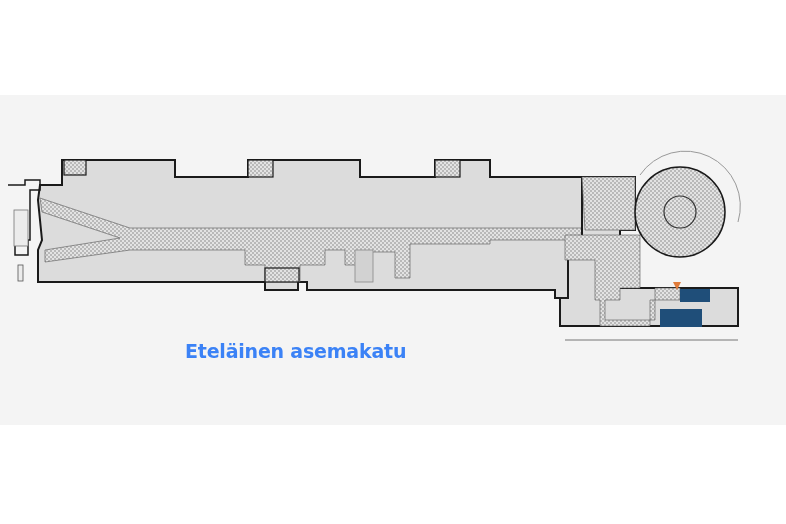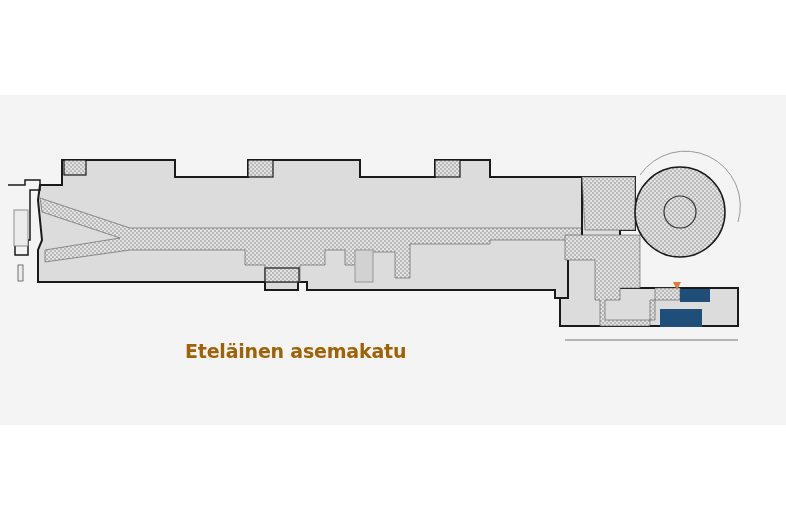--- a/index.html
+++ b/index.html
@@ -8,21 +8,21 @@
       font-family: "DejaVu Sans", sans-serif;
     }
     .panel {
       position: absolute; left: 0; top: 95px; width: 786px; height: 330px;
       background: #f4f4f4;
     }
     .plan { position: absolute; left: 0; top: 0; }
     .street-label {
       position: absolute; left: 185px; top: 340px;
       font-family: "DejaVu Sans", sans-serif; font-weight: bold; font-size: 19px;
-      color: #a16207; letter-spacing: -0.2px;
+      color: #3b82f6; letter-spacing: -0.2px;
     }
   </style>
 </head>
 <body>
 
 <div class="panel"></div>
 
 <svg class="plan" width="786" height="524" viewBox="0 0 786 524">
   <defs>
     <pattern id="hatch" width="4" height="4" patternUnits="userSpaceOnUse">

